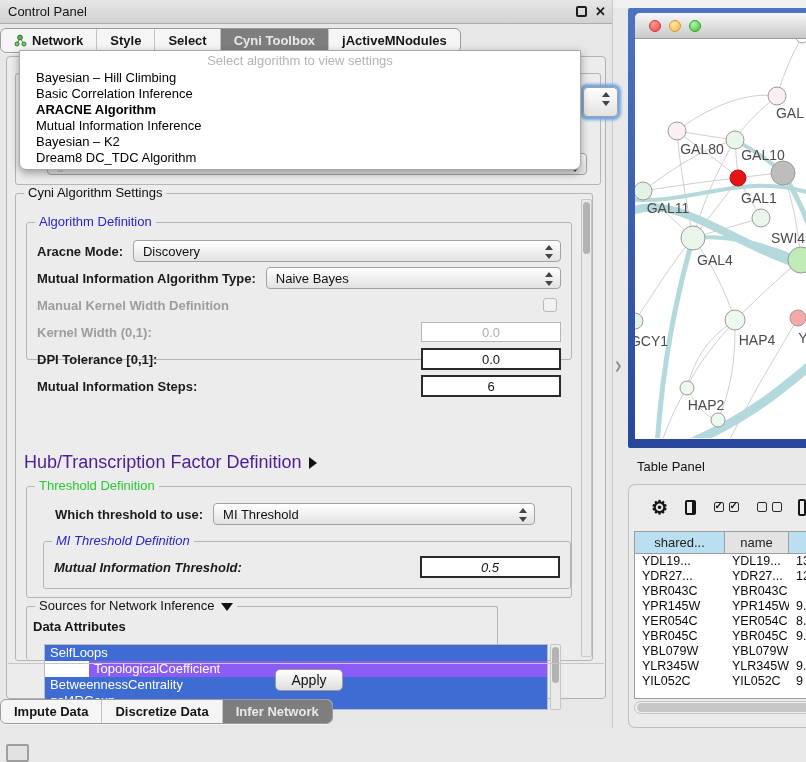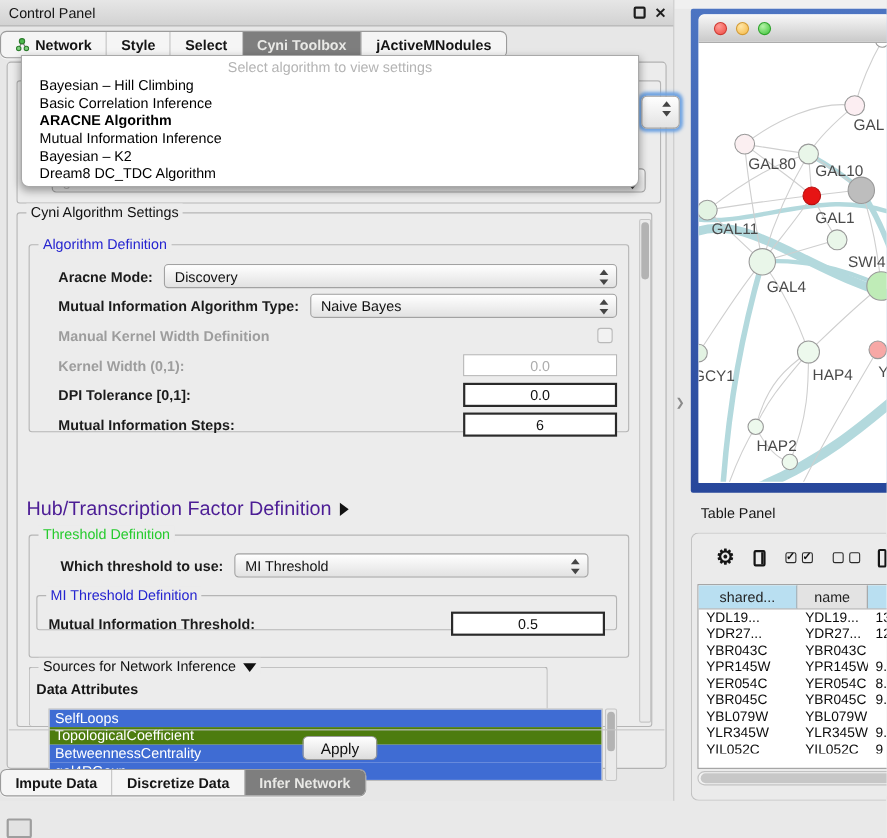--- a/index.html
+++ b/index.html
@@ -156,21 +156,21 @@
           <div class="item bold">ARACNE Algorithm</div>
           <div class="item">Mutual Information Inference</div>
           <div class="item">Bayesian – K2</div>
           <div class="item">Dream8 DC_TDC Algorithm</div>
         </div>
     </div>
 
     <div class="group" style="left:8px; top:136px; width:578px; height:468px;">
       <span class="legend">Cyni Algorithm Settings</span>
 
-      <div class="group" style="left:10px; top:28px; width:546px; height:171px; position:absolute;padding-left:16px;">
+      <div class="group" style="left:10px; top:28px; width:546px; height:138px; position:absolute;">
         <span class="legend blue">Algorithm Definition</span>
         <div style="padding-top:12px;">
           <div class="row">
             <span class="lbl">Aracne Mode:</span>
             <div class="combo">
                 <span>Discovery</span>
                 <span class="spin"></span>
               </div>
           </div>
           <div class="row">
@@ -211,38 +211,38 @@
 
       <div class="group" style="left:10px; top:292px; width:546px; height:112px; position:absolute;">
         <span class="legend green">Threshold Definition</span>
         <div class="row" style="margin-top:16px; margin-left:28px; margin-right:36px;">
           <span class="lbl">Which threshold to use:</span>
           <div class="combo">
               <span>MI Threshold</span>
               <span class="spin"></span>
             </div>
         </div>
-        <div class="group" style="left:6px; top:54px; width:528px; height:32px; position:absolute;">
+        <div class="group" style="left:16px; top:54px; width:528px; height:48px; position:absolute;font-style:italic;">
           <span class="legend blue">MI Threshold Definition</span>
           <div class="row" style="margin-top:14px;">
             <span class="lbl">Mutual Information Threshold:</span>
             <div class="tfield">
                 <span>0.5</span>
               </div>
           </div>
         </div>
       </div>
 
       <div class="group" style="left:10px; top:412px; width:472px; height:54px; position:absolute; border-bottom:none;">
         <span class="legend"><span>Sources for Network Inference</span><span class="arrow-down"></span></span>
         <div style="position:absolute; left:6px; top:12px; font-size:13px; font-weight:bold; color:#141414;">Data Attributes</div>
       </div>
       <div class="attr-list" style="left:28px; top:450px; width:504px; height:66px;" id="attr-list">
           <div class="attr-item" style="background: rgb(63, 108, 211);">SelfLoops</div>
-          <div class="attr-item" style="background: #4d7c0f;">TopologicalCoefficient</div>
+          <div class="attr-item" style="background: #8b5cf6; margin-left: 44px;">TopologicalCoefficient</div>
           <div class="attr-item" style="background: rgb(63, 108, 211);">BetweennessCentrality</div>
           <div class="attr-item" style="background: rgb(63, 108, 211);">gal4RGexp</div>
         </div>
       <div class="vscroll" style="left:534px; top:450px; height:66px;">
           <div class="vthumb" style="top:2px; height:36px;"></div>
         </div>
 
       <div class="vscroll" style="left:565px; top:5px; height:458px;">
           <div class="vthumb" style="top:2px; height:52px;"></div>
         </div>

